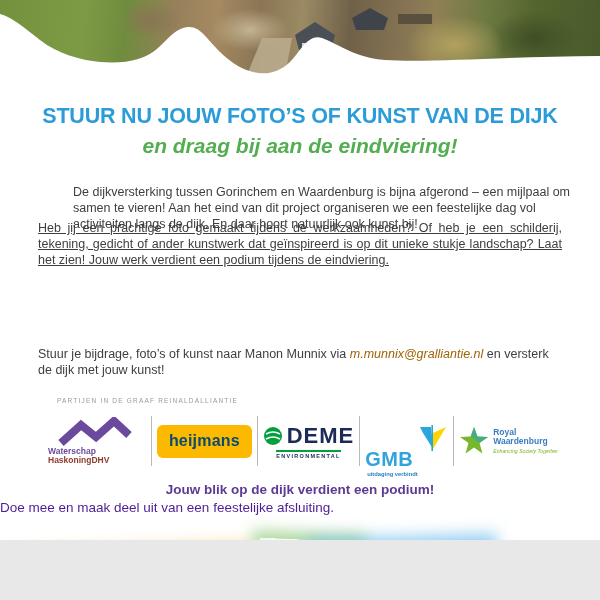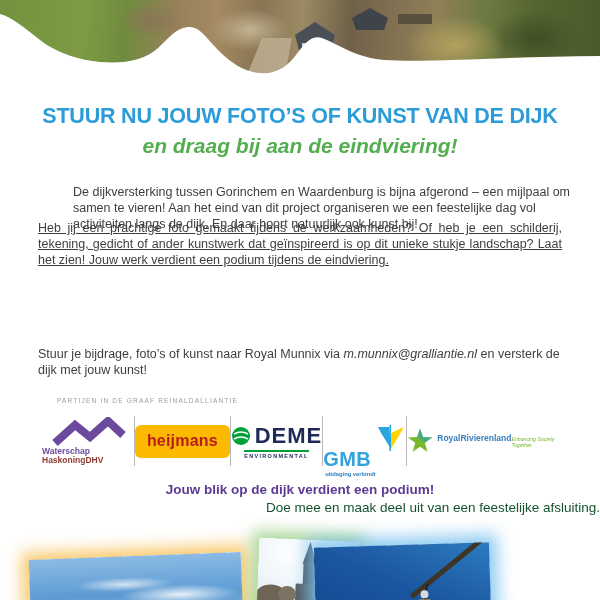--- a/index.html
+++ b/index.html
@@ -1,17 +1,17 @@
 <!DOCTYPE html>
 <html><head>
 <meta charset="utf-8">
 <style>
   html,body{margin:0;padding:0;background:#e8e8e8;}
   .page{
-    position:relative;width:600px;height:600px;background:#ffffff;
+    position:relative;width:600px;height:540px;background:#ffffff;
     overflow:hidden;font-family:"Liberation Sans",sans-serif;margin:0 auto;
   }
   
   .header-photo{
     position:absolute;top:0;left:0;width:600px;height:92px;
     background:
       radial-gradient(ellipse 70px 42px at 455px 45px, #b3a15e 0%, rgba(179,161,94,0) 70%),
       radial-gradient(ellipse 65px 38px at 535px 38px, #3f4f26 0%, rgba(63,79,38,0) 72%),
       radial-gradient(ellipse 55px 30px at 250px 30px, #c3b391 0%, rgba(195,179,145,0) 70%),
       radial-gradient(ellipse 45px 26px at 150px 20px, #8a7554 0%, rgba(138,117,84,0) 70%),
@@ -29,64 +29,64 @@
     font-size:21px;font-weight:bold;font-style:italic;color:#52AE4F;
   }
   .para{
     position:absolute;left:38px;width:524px;
     font-size:12.5px;line-height:16px;color:#3E3E3E;
   }
   .p1{top:184px;margin-left:35px;}
   .p2{top:220px;text-align:justify;text-decoration:underline;}
   .p3{top:300px;text-align:justify;}
   .p4{top:346px;}
-  .email{color:#404040;font-style:italic;text-decoration:none;}
+  .email{color:#a16207;font-style:italic;text-decoration:none;}
   
   .partners-label{
     position:absolute;top:397px;left:57px;
     font-size:6.5px;letter-spacing:1.2px;color:#9a9a9a;
   }
   .logos{
     position:absolute;top:412px;left:42px;width:516px;height:58px;
     display:flex;align-items:center;justify-content:space-between;
   }
   .logo{display:flex;flex-direction:column;align-items:center;justify-content:center;}
   .logo-divider{width:1px;height:50px;background:#b9b9b9;}
   
   .wsrl{width:104px;}
   .wsrl-text{font-size:8.5px;font-weight:bold;line-height:9px;text-align:left;width:92px;}
   .wsrl-l1{color:#6B4A9E;}
   .wsrl-l2{color:#8F3B2F;}
   
   .heijmans-pill{
     background:#FBB900;border-radius:6px;padding:7px 12px 8px 12px;
-    font-size:16px;font-weight:bold;color:#b91c1c;letter-spacing:0.2px;
+    font-size:16px;font-weight:bold;color:#0c4a6e;letter-spacing:0.2px;
   }
   
   .deme-row{display:flex;align-items:center;gap:4px;}
   .deme-word{font-size:22px;font-weight:bold;color:#1B2A56;letter-spacing:1px;}
   .deme-sub{font-size:5.5px;font-weight:bold;color:#1B2A56;letter-spacing:1.3px;margin-top:1px;
             border-top:2px solid #00A13A;padding-top:1px;}
   
   .gmb-row{display:flex;align-items:center;gap:5px;}
   .gmb-word{font-size:20px;font-weight:bold;color:#33A3DC;letter-spacing:0.5px;margin-top:42px;}
   .gmb-tag{font-size:5.8px;font-weight:bold;color:#2A7FC0;align-self:flex-start;margin-left:2px;}
   
   .rhdhv{flex-direction:row;gap:4px;align-items:center;}
-  .rhdhv-textcol{display:flex;flex-direction:row;}
+  .rhdhv-textcol{display:flex;flex-direction:column;}
   .rhdhv-name{font-size:8.5px;font-weight:bold;color:#3A7DBF;line-height:9px;}
   .rhdhv-tag{font-size:5.2px;font-style:italic;color:#76B82A;margin-top:2px;}
   
   .cta1{
     position:absolute;top:482px;left:0;width:600px;text-align:center;
     font-size:13.5px;font-weight:bold;color:#5C3A94;
   }
   .cta2{
-    position:absolute;top:500px;left:0;width:600px;text-align:right;
-    font-size:13.5px;color:#14532d;
+    position:absolute;top:500px;left:0;width:600px;text-align:left;
+    font-size:13.5px;color:#4c1d95;
   }
   
   .fphoto{position:absolute;overflow:hidden;}
   .photo-sky{
     top:556px;left:30px;width:212px;height:70px;transform:rotate(-2.2deg);
     box-shadow:0 0 16px 7px rgba(247,181,56,0.75);
     background:
       radial-gradient(ellipse 60px 12px at 40px 52px, rgba(255,255,255,0.95), rgba(255,255,255,0) 70%),
       radial-gradient(ellipse 85px 14px at 150px 40px, rgba(255,255,255,0.85), rgba(255,255,255,0) 70%),
       radial-gradient(ellipse 70px 10px at 95px 28px, rgba(255,255,255,0.7), rgba(255,255,255,0) 70%),
@@ -132,21 +132,21 @@
         C430,63 520,56 600,56
         L600,100 Z"></path>
     </svg>
   </div>
 
   <div class="title">STUUR NU JOUW FOTO’S OF KUNST VAN DE DIJK</div>
   <div class="subtitle">en draag bij aan de eindviering!</div>
 
   <div class="para p1">De dijkversterking tussen Gorinchem en Waardenburg is bijna afgerond – een mijlpaal om samen te vieren! Aan het eind van dit project organiseren we een feestelijke dag vol activiteiten langs de dijk. En daar hoort natuurlijk ook kunst bij!</div>
   <div class="para p2">Heb jij een prachtige foto gemaakt tijdens de werkzaamheden? Of heb je een schilderij, tekening, gedicht of ander kunstwerk dat geïnspireerd is op dit unieke stukje landschap? Laat het zien! Jouw werk verdient een podium tijdens de eindviering.</div>
-  <div class="para p4"><span>Stuur je bijdrage, foto’s of kunst naar Royal Munnix via </span><a href="#" class="email">m.munnix@gralliantie.nl</a><span> en versterk de dijk met jouw kunst!</span></div>
+  <div class="para p4"><span>Stuur je bijdrage, foto’s of kunst naar Manon Munnix via </span><a href="#" class="email">m.munnix@gralliantie.nl</a><span> en versterk de dijk met jouw kunst!</span></div>
 
   <div class="partners-label">PARTIJEN IN DE GRAAF REINALDALLIANTIE</div>
 
   <div class="logos">
 
     <div class="logo wsrl">
       <svg width="78" height="30" viewBox="0 0 78 30">
         <polyline points="6,26 26,8 41,20 59,4 74,18" fill="none" stroke="#6B4A9E" stroke-width="8" stroke-linejoin="miter"></polyline>
       </svg>
       <div class="wsrl-text wsrl-l1">Waterschap</div>
@@ -189,21 +189,21 @@
 
     <div class="logo-divider"></div>
 
     <div class="logo rhdhv">
       <svg width="30" height="30" viewBox="0 0 30 30">
         <polygon points="15,1 18.5,10.5 29,11 20.5,17 23.5,27.5 15,21.5 6.5,27.5 9.5,17 1,11 11.5,10.5" fill="#76B82A"></polygon>
         <polygon points="15,1 18.5,10.5 29,11 20.5,17 15,13 12,10.5" fill="#3AA8A0" opacity="0.75"></polygon>
       </svg>
       <div class="rhdhv-textcol">
         <span class="rhdhv-name">Royal</span>
-        <span class="rhdhv-name">Rivierenland</span>
+        <span class="rhdhv-name">Waardenburg</span>
         <span class="rhdhv-tag">Enhancing Society Together</span>
       </div>
     </div>
 
   </div>
 
   <div class="cta1">Jouw blik op de dijk verdient een podium!</div>
   <div class="cta2">Doe mee en maak deel uit van een feestelijke afsluiting.</div>
 
   <div class="fphoto photo-sky"></div>

